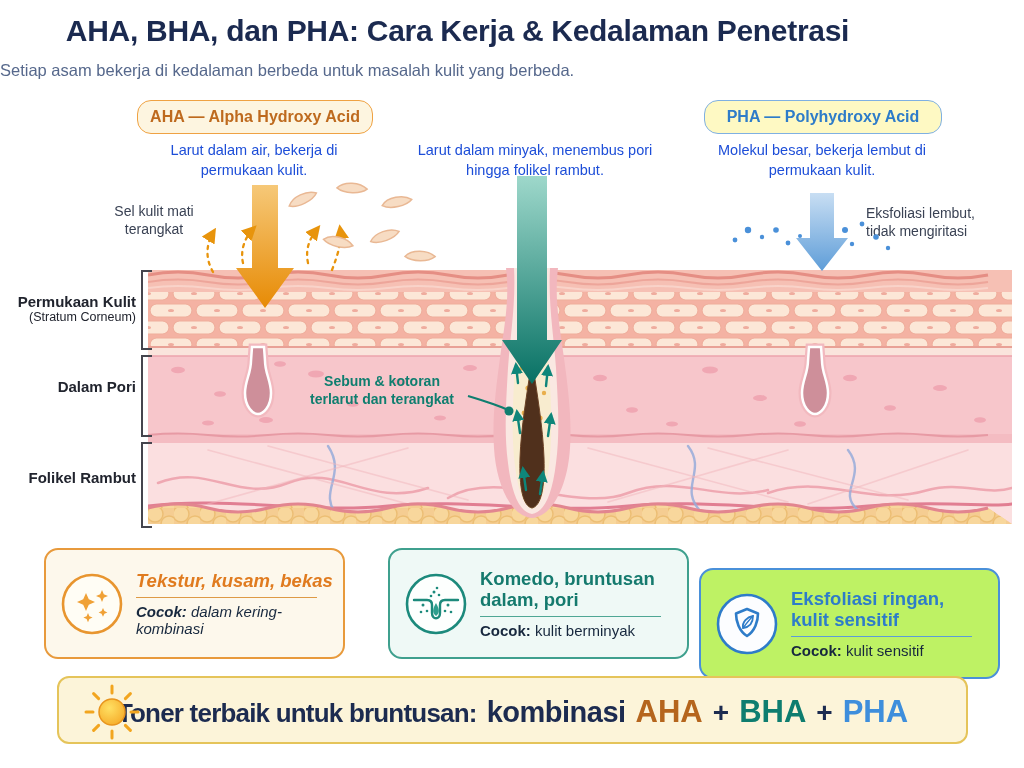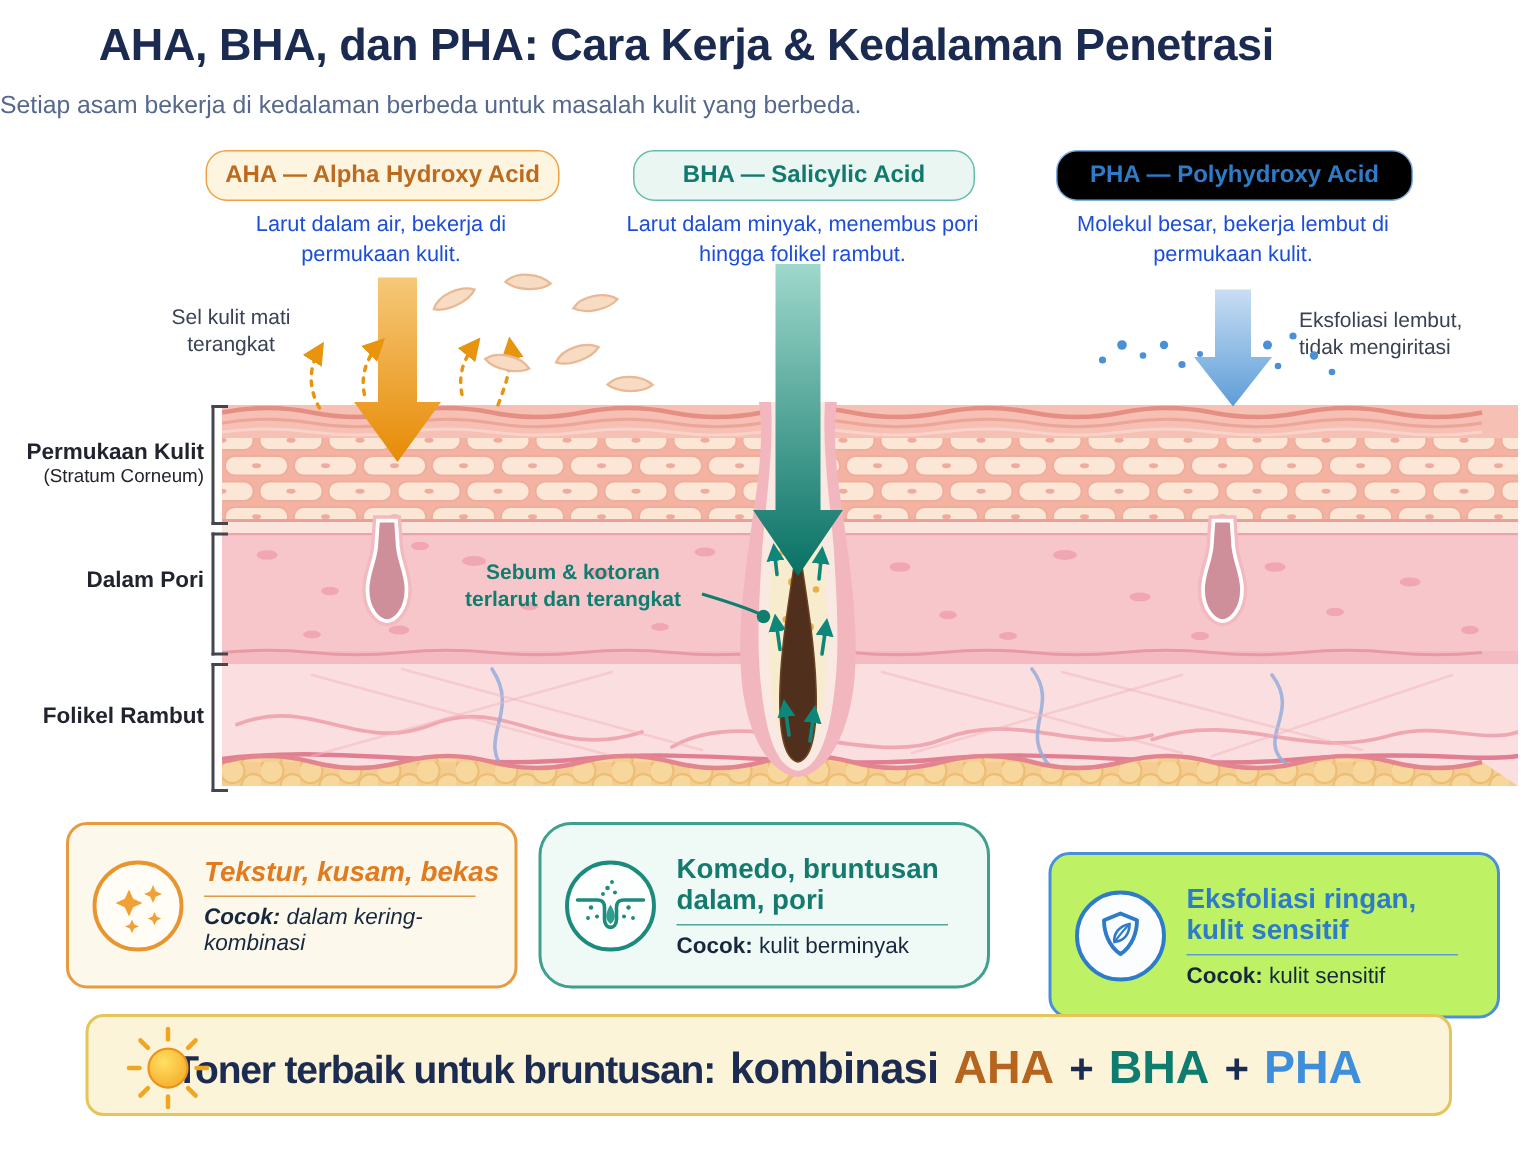--- a/index.html
+++ b/index.html
@@ -8,21 +8,21 @@
   .abs{position:absolute;}
   
   .title{left:0;top:14px;width:915px;text-align:center;font-size:30px;font-weight:bold;
          color:#1B2A50;letter-spacing:-0.3px;}
   .subtitle{left:0;top:61px;width:1024px;text-align:left;font-size:16.5px;color:#56688C;}
   
   .pill{height:32px;display:flex;align-items:center;justify-content:center;border-radius:14px;
         font-weight:bold;font-size:16px;border:1.6px solid;}
   .pill-aha{left:137px;top:100px;width:234px;background:#FDF5E0;border-color:#EFA243;color:#BE6A1E;}
   .pill-bha{left:422px;top:100px;width:226px;background:#E9F6F1;border-color:#66BCAD;color:#12796E;}
-  .pill-pha{left:704px;top:100px;width:236px;background:#000000;border-color:#7FB0E2;color:#2E7CC9;}
+  .pill-pha{left:704px;top:100px;width:236px;background:#fef9c3;border-color:#7FB0E2;color:#2E7CC9;}
   .desc{top:141px;text-align:center;font-size:14.5px;line-height:1.35;color:#1d4ed8;}
   .desc-aha{left:144px;width:220px;}
   .desc-bha{left:400px;width:270px;}
   .desc-pha{left:702px;width:240px;}
   
   .note{font-size:14px;line-height:1.3;color:#3A4254;}
   .note-aha{left:92px;top:202px;width:124px;text-align:center;}
   .note-pha{left:866px;top:204px;width:122px;text-align:left;}
   .note-bha{left:302px;top:372px;width:160px;text-align:center;font-weight:bold;
             font-size:14px;color:#0F7E6F;z-index:6;}
@@ -36,21 +36,21 @@
   .bracket{left:141px;width:9px;border:2px solid #45454E;border-right:none;z-index:4;}
   .br-1{top:270px;height:76px;}
   .br-2{top:355px;height:78px;}
   .br-3{top:442px;height:82px;}
   .skin-svg{left:148px;top:268px;z-index:1;}
   .overlay-svg{left:0;top:0;z-index:5;pointer-events:none;}
   
   .card{top:548px;width:297px;height:107px;border-radius:14px;border:2px solid;display:flex;
         align-items:center;z-index:2;}
   .card-aha{left:44px;background:#FDF8EC;border-color:#E89A3C;font-style:italic;}
-  .card-bha{left:359px;background:#EFF9F6;border-color:#3FA08E;border-radius:22px;}
+  .card-bha{left:388px;background:#EFF9F6;border-color:#3FA08E;}
   .card-pha{left:699px;background:#bef264;border-color:#4A90D9;margin-top:20px;}
   .card-icon{width:64px;height:64px;margin:0 12px 0 14px;flex:0 0 auto;}
   .card-body{flex:1;padding-right:10px;}
   .card-title{font-weight:bold;font-size:18.5px;line-height:1.15;}
   .card-aha .card-title{color:#E07B1F;}
   .card-bha .card-title{color:#157A6E;}
   .card-pha .card-title{color:#2E7CC9;}
   .card-divider{border-top:1.5px solid;margin:6px 0 5px 0;width:92%;}
   .card-aha .card-divider{border-color:#DE9A45;}
   .card-bha .card-divider{border-color:#4FA795;}
@@ -71,21 +71,20 @@
 </style>
 </head>
 <body>
 
 <div class="canvas">
 
   <div class="abs title">AHA, BHA, dan PHA: Cara Kerja &amp; Kedalaman Penetrasi</div>
   <div class="abs subtitle">Setiap asam bekerja di kedalaman berbeda untuk masalah kulit yang berbeda.</div>
 
   <div class="abs pill pill-aha">AHA — Alpha Hydroxy Acid</div>
-  <div class="abs pill pill-bha">BHA — Salicylic Acid</div>
   <div class="abs pill pill-pha">PHA — Polyhydroxy Acid</div>
 
   <div class="abs desc desc-aha">Larut dalam air, bekerja di permukaan kulit.</div>
   <div class="abs desc desc-bha">Larut dalam minyak, menembus pori hingga folikel rambut.</div>
   <div class="abs desc desc-pha">Molekul besar, bekerja lembut di permukaan kulit.</div>
 
   <div class="abs note note-aha">Sel kulit mati terangkat</div>
   <div class="abs note note-pha">Eksfoliasi lembut, tidak mengiritasi</div>
   <div class="abs note note-bha">Sebum &amp; kotoran terlarut dan terangkat</div>
 

